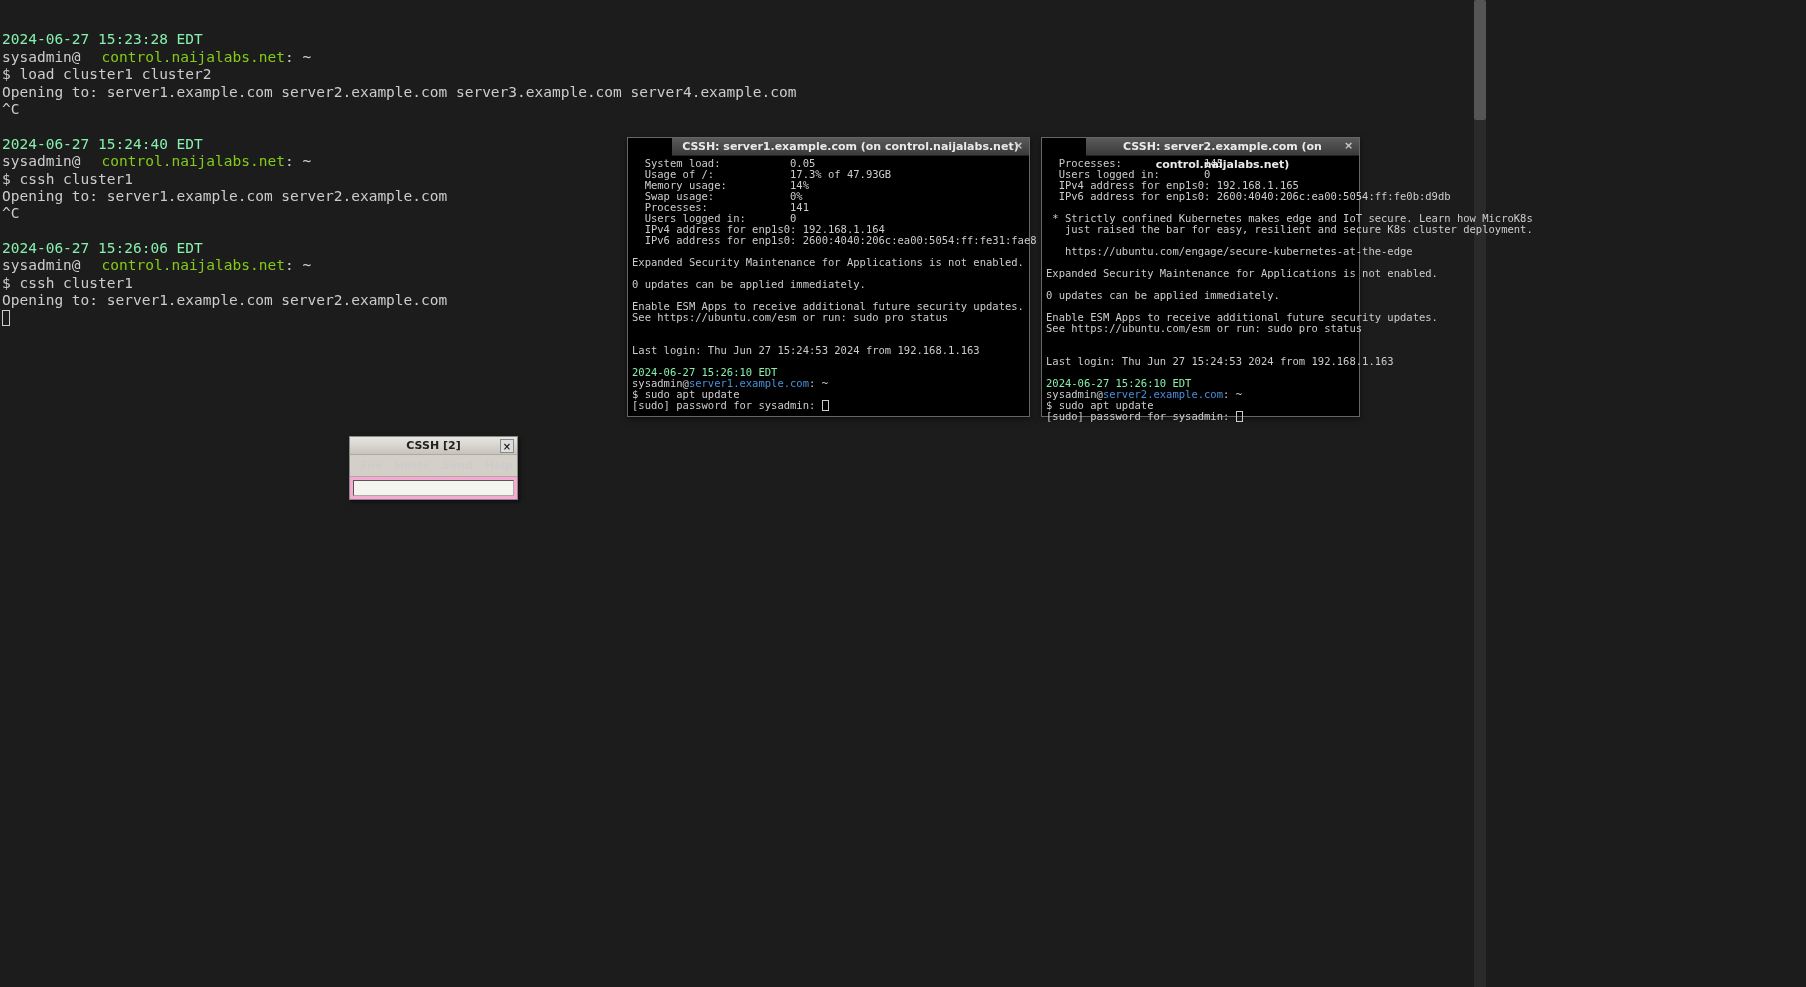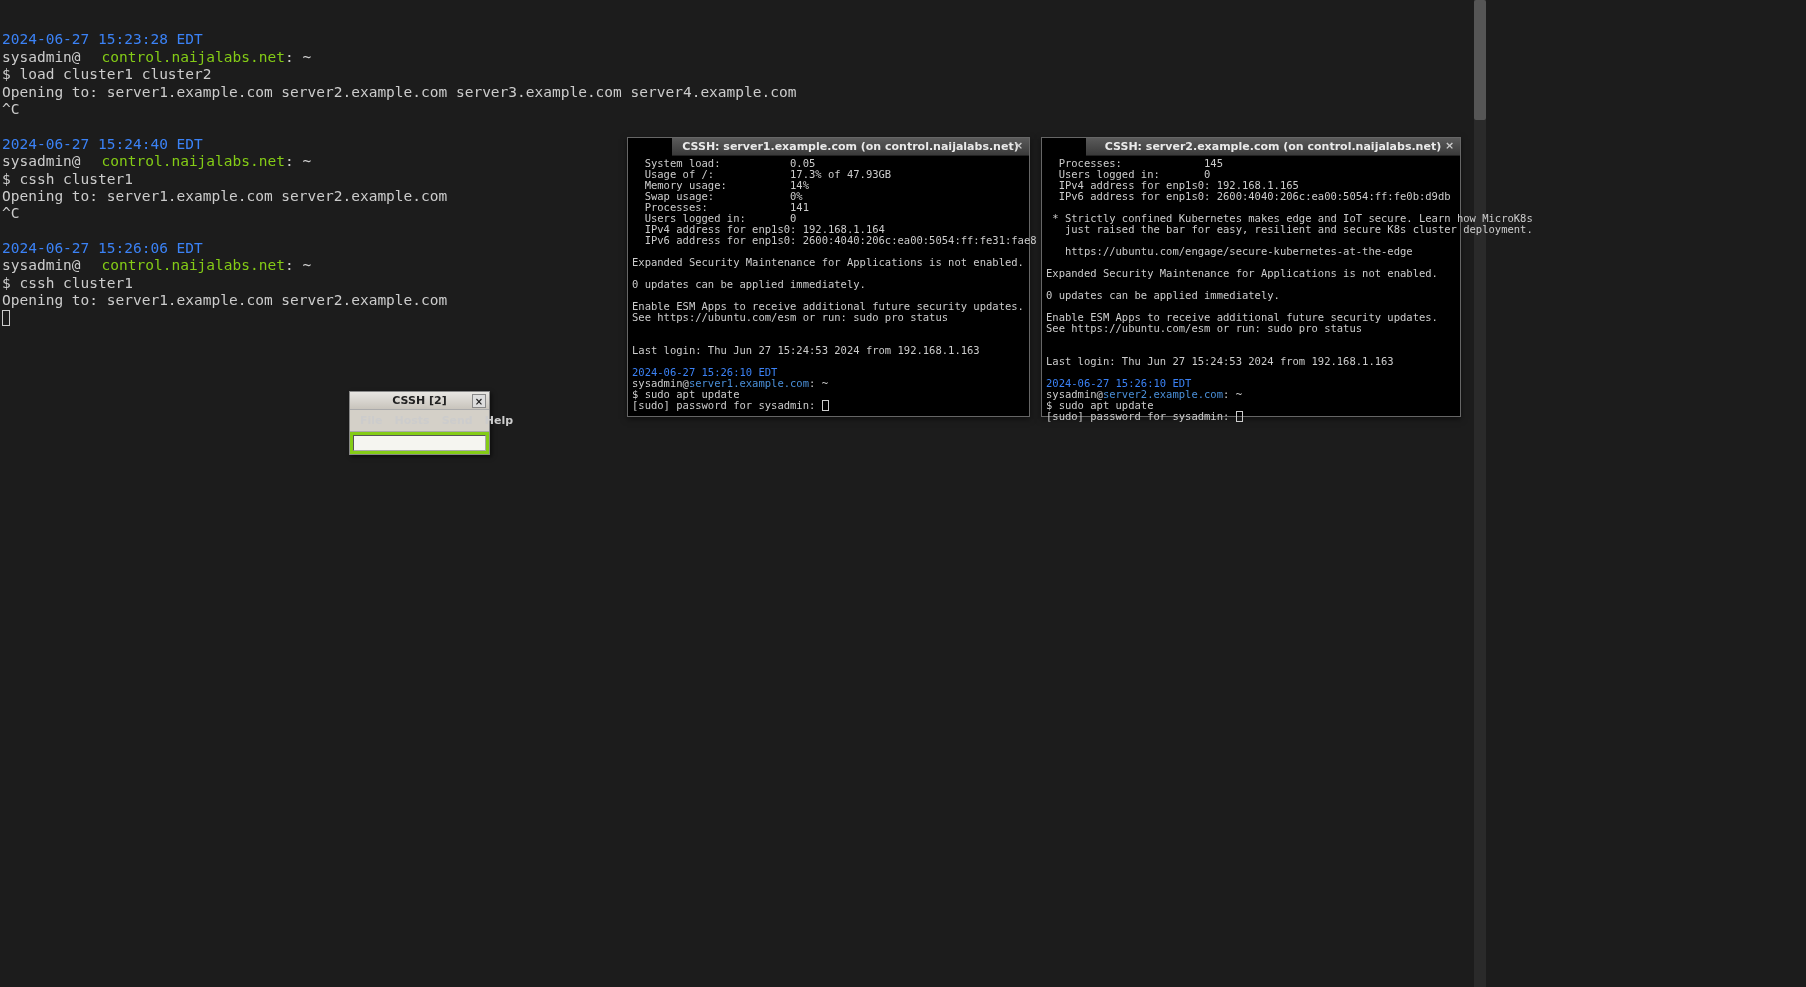--- a/index.html
+++ b/index.html
@@ -13,21 +13,21 @@
   position: relative;
   overflow: hidden;
 }
 .main-terminal {
   position: absolute;
   top: 14px;
   left: 2px;
   line-height: 1.2;
   white-space: pre;
 }
-.ts { color: #3b82f6; }
+.ts { color: #86efac; }
 .user { color: #cccccc; }
 .at { color: #cccccc; }
 .host { color: #84cc16; margin-left: 21px; }
 .sep { color: #cccccc; }
 .prompt { color: #cccccc; }
 .cursor-block {
   display: inline-block;
   width: 8px;
   height: 16px;
   border: 1px solid #cccccc;
@@ -96,23 +96,23 @@
   width: 7px;
   height: 11px;
   border: 1px solid #ccc;
   vertical-align: text-bottom;
 }
 
 
 .cssh-window {
   position: absolute;
   left: 349px;
-  top: 391px;
-  width: 141px;
-  background: #84cc16;
+  top: 436px;
+  width: 169px;
+  background: #f9a8d4;
   border: 1px solid #888;
   box-shadow: 2px 2px 4px rgba(0,0,0,0.5);
   font-family: 'DejaVu Sans', sans-serif;
 }
 .cssh-titlebar {
   background: linear-gradient(#e8e6e2, #c8c4bc);
   height: 18px;
   line-height: 18px;
   text-align: center;
   font-size: 11px;
@@ -208,21 +208,21 @@
 
 
 <span>Last login: Thu Jun 27 15:24:53 2024 from 192.168.1.163</span>
 
 <span class="ts">2024-06-27 15:26:10 EDT</span>
 <span>sysadmin</span>@<span class="ssh-host">server1.example.com</span>: <span>~</span>
 $ <span>sudo apt update</span>
 <span>[sudo] password for sysadmin: </span><span class="ssh-cursor"></span></div>
 </div>
 
-<div class="ssh-window" style="left:1041px; top:137px; width:420px; height:280px;">
+<div class="ssh-window" style="left:1041px; top:137px; width:319px; height:280px;">
   <div class="ssh-titlebar">
     <span>CSSH: server2.example.com (on control.naijalabs.net)</span>
     <span class="ssh-close">×</span>
   </div>
   <div class="ssh-body"><span>  Processes:             145</span>
 <span>  Users logged in:       0</span>
 <span>  IPv4 address for enp1s0: 192.168.1.165</span>
 <span>  IPv6 address for enp1s0: 2600:4040:206c:ea00:5054:ff:fe0b:d9db</span>
 
 <span> * Strictly confined Kubernetes makes edge and IoT secure. Learn how MicroK8s</span>

